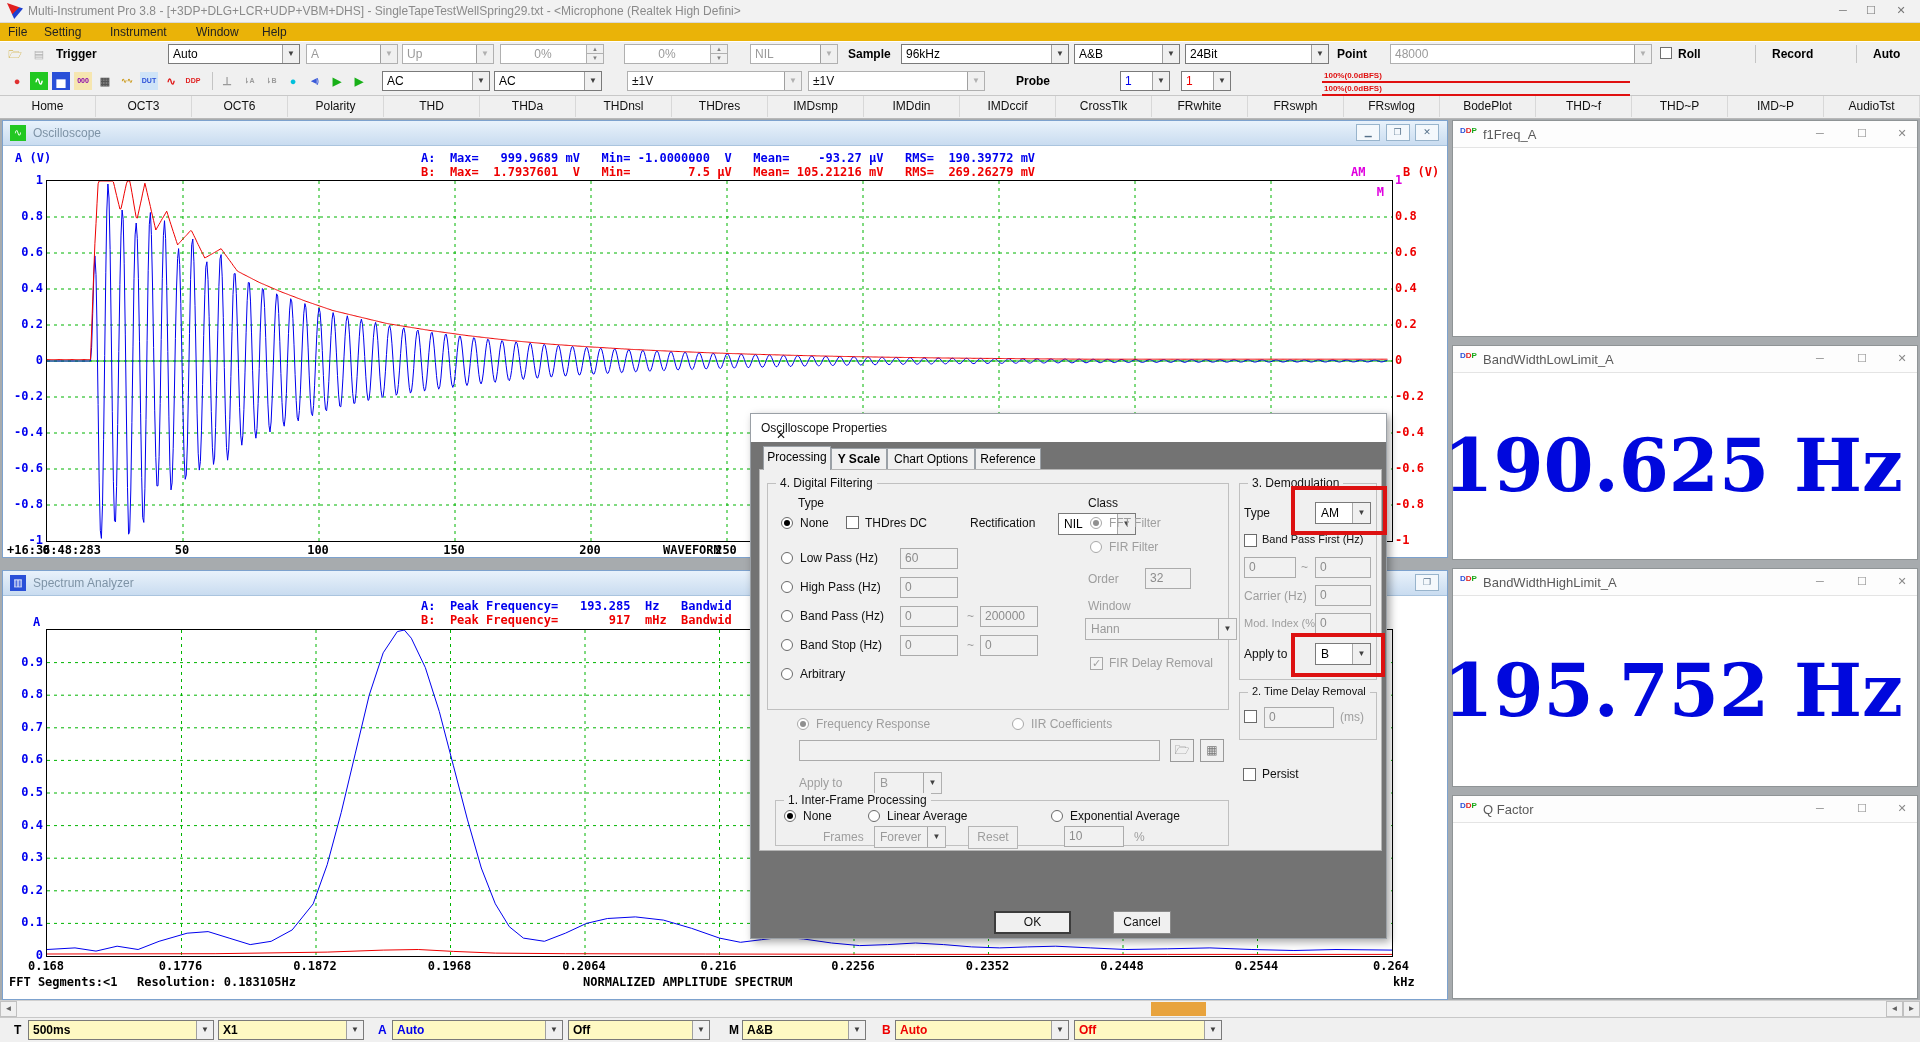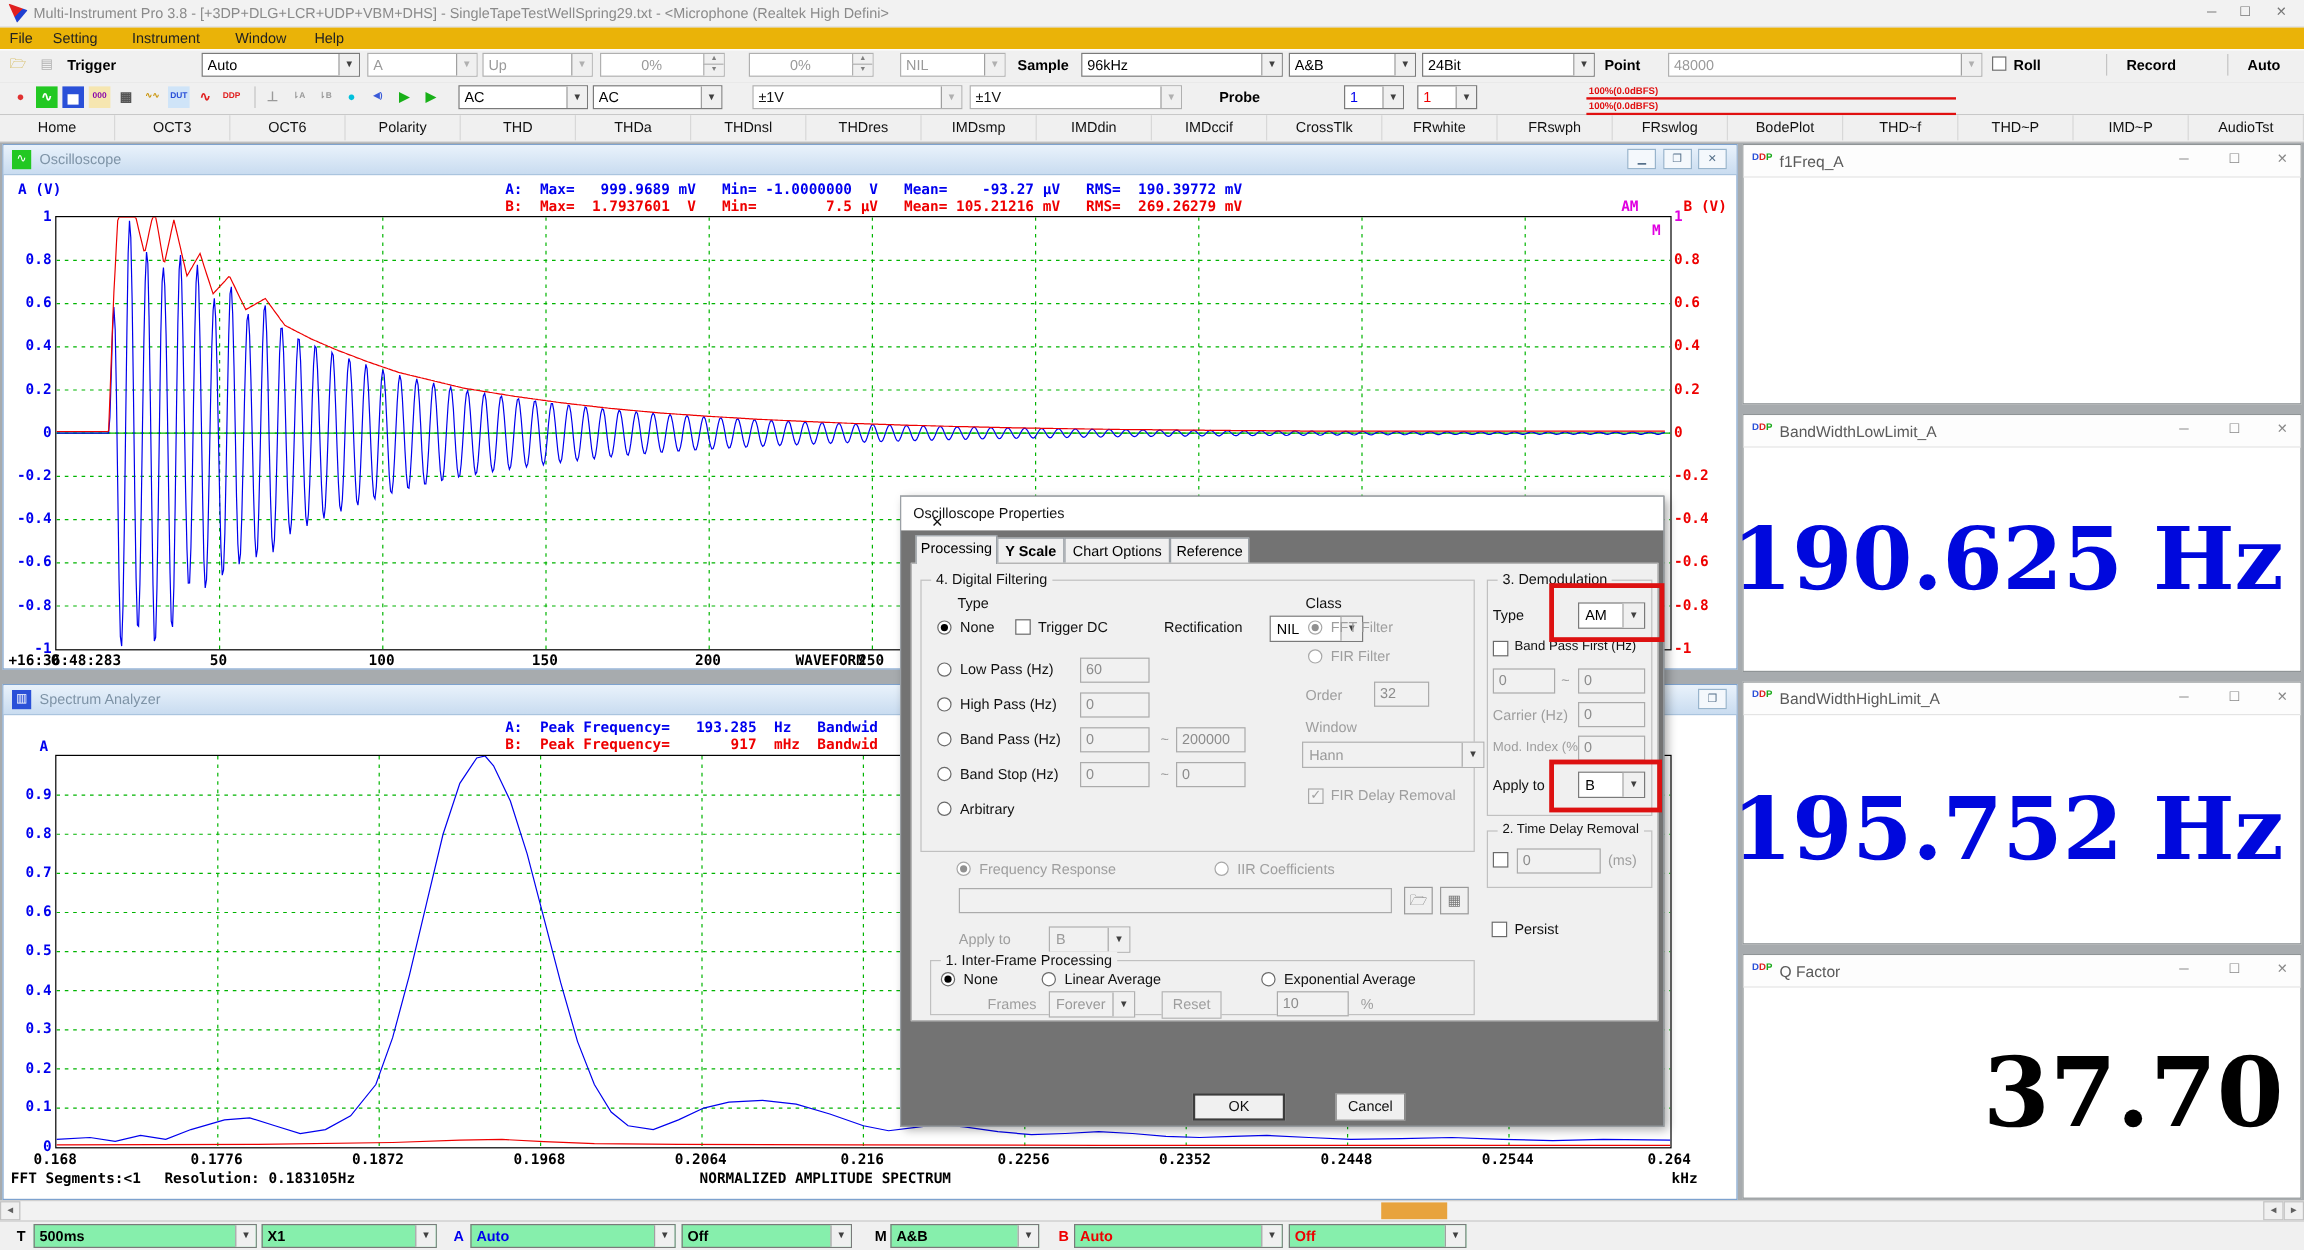--- a/index.html
+++ b/index.html
@@ -96,21 +96,21 @@
   .iconbtn{position:absolute;width:24px;height:23px;background:#f0f0f0;border:1px solid #9a9a9a;box-sizing:border-box;
            text-align:center;line-height:21px;font-size:12px;color:#777;}
   .redbox{position:absolute;border:4px solid #dd1111;z-index:30;}
   
   #hscroll{left:0;top:1000px;width:1920px;height:17px;background:#f2f2f2;border-top:1px solid #d0d0d0;}
   .sarrow{position:absolute;top:0;width:17px;height:16px;background:#f0f0f0;border:1px solid #c0c0c0;box-sizing:border-box;
           text-align:center;line-height:14px;font-size:8px;color:#606060;}
   #sthumb{position:absolute;left:1151px;top:1px;width:55px;height:14px;background:#e8a33d;}
   #statusbar{left:0;top:1017px;width:1920px;height:25px;background:#f0f0f0;border-top:1px solid #c8c8c8;}
   .slabel{position:absolute;top:5px;font-weight:bold;font-size:12px;}
-  .scombo{position:absolute;top:2px;height:20px;background:#86efac;border:1px solid #7a7a7a;box-sizing:border-box;}
+  .scombo{position:absolute;top:2px;height:20px;background:#fef9c3;border:1px solid #7a7a7a;box-sizing:border-box;}
   .scombo .cv{position:absolute;left:4px;top:2px;right:18px;font-weight:bold;font-size:12px;white-space:nowrap;overflow:hidden;}
   .scombo .cb{position:absolute;right:0;top:0;bottom:0;width:16px;background:#f0f0f0;border-left:1px solid #a0a0a0;
               text-align:center;font-size:8px;line-height:18px;color:#404040;}
 </style>
 </head>
 <body>
 
 <div id="app">
 
   <div id="titlebar" class="abs">
@@ -416,41 +416,40 @@
     <div class="mval" style="font-size:72px;color:#0008dd;">195.752 Hz</div>
   </div>
   <div class="meas" style="top:795px;height:204px;">
     <div class="mtitle">
       <span class="ddp"><b style="color:#2a50d8;">D</b><b style="color:#e02020;">D</b><b style="color:#18a818;">P</b></span>
       <span class="mtext">Q Factor</span>
       <span class="mbtn" style="right:88px;">─</span>
       <span class="mbtn" style="right:46px;">☐</span>
       <span class="mbtn" style="right:6px;">✕</span>
     </div>
-    <div class="mval" style="font-size:80px;color:#000;">37.70</div>
   </div>
 
   <div id="dlg">
     <div id="dlgtitle">
       <span>Oscilloscope Properties</span>
       <span id="dlgclose">✕</span>
     </div>
     <div class="dtab active" style="left:12px;width:68px;">Processing</div>
     <div class="dtab" style="left:80px;width:56px;font-weight:bold;">Y Scale</div>
     <div class="dtab" style="left:136px;width:88px;">Chart Options</div>
     <div class="dtab" style="left:224px;width:66px;">Reference</div>
     <div id="dlgpage">
 
       <div class="grp" style="left:7px;top:13px;width:460px;height:225px;">
         <i>4. Digital Filtering</i>
         <span class="dlabel" style="left:30px;top:12px;">Type</span>
         <span class="radio sel" style="left:13px;top:33px;"></span>
         <span class="dlabel" style="left:32px;top:32px;">None</span>
         <span class="dchk" style="left:78px;top:32px;"></span>
-        <span class="dlabel" style="left:97px;top:32px;">Trigger DC</span>
+        <span class="dlabel" style="left:97px;top:32px;">THDres DC</span>
         <span class="dlabel" style="left:202px;top:32px;">Rectification</span>
         <div class="dsel" style="left:290px;top:29px;width:78px;">
             <span class="cv">NIL</span>
             <span class="cb">▼</span>
           </div>
         <span class="radio" style="left:13px;top:68px;"></span>
         <span class="dlabel" style="left:32px;top:67px;">Low Pass (Hz)</span>
         <div class="dfield" style="left:132px;top:64px;width:58px;">60</div>
         <span class="radio" style="left:13px;top:97px;"></span>
         <span class="dlabel" style="left:32px;top:96px;">High Pass (Hz)</span>

